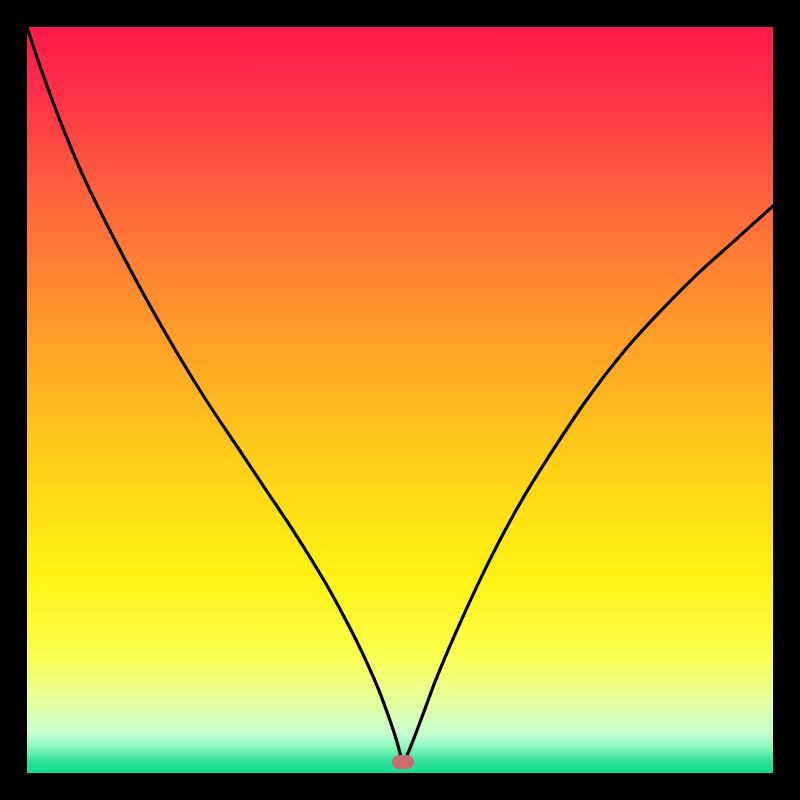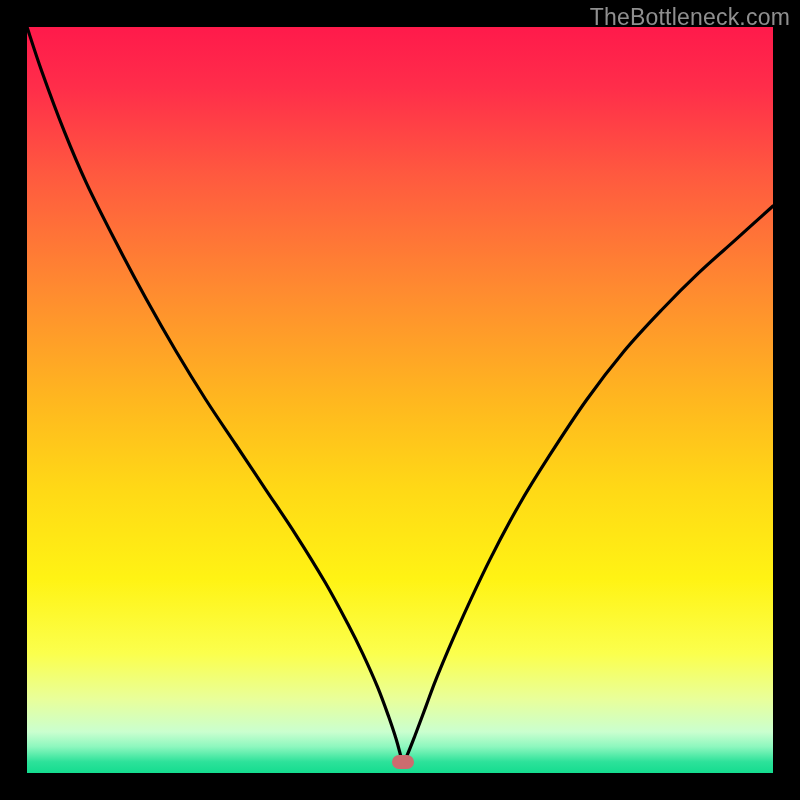--- a/index.html
+++ b/index.html
@@ -73,14 +73,13 @@
             <stop offset="100%" stop-color="#14dc8f"></stop>
           </linearGradient>
       </defs>
       <rect x="0" y="0" width="746" height="746" fill="url(#bg-grad)"></rect>
     </svg>
     <svg class="curve" width="746" height="746" viewBox="0 0 746 746" preserveAspectRatio="none">
       <path id="curve-path" d="M 0.00 0.00 C 2.49 7.46, 8.70 27.35, 14.92 44.76 C 21.14 62.17, 29.84 85.79, 37.30 104.44 C 44.76 123.09, 50.98 138.01, 59.68 156.66 C 68.38 175.31, 79.57 197.07, 89.52 216.34 C 99.47 235.61, 109.41 254.26, 119.36 272.29 C 129.31 290.32, 139.25 307.73, 149.20 324.51 C 159.15 341.30, 169.09 357.46, 179.04 373.00 C 188.99 388.54, 198.93 402.84, 208.88 417.76 C 218.83 432.68, 228.77 447.60, 238.72 462.52 C 248.67 477.44, 258.61 491.74, 268.56 507.28 C 278.51 522.82, 289.70 540.85, 298.40 555.77 C 307.10 570.69, 314.56 584.99, 320.78 596.80 C 327.00 608.61, 330.73 616.07, 335.70 626.64 C 340.67 637.21, 346.27 649.64, 350.62 660.21 C 354.97 670.78, 358.70 681.35, 361.81 690.05 C 364.92 698.75, 366.91 704.97, 369.27 712.43 C 371.63 719.89, 374.12 732.32, 375.98 734.81 C 377.85 737.30, 378.47 731.70, 380.46 727.35 C 382.45 723.00, 384.81 716.78, 387.92 708.70 C 391.03 700.62, 395.38 688.81, 399.11 678.86 C 402.84 668.91, 404.71 662.70, 410.30 649.02 C 415.89 635.34, 423.98 616.07, 432.68 596.80 C 441.38 577.53, 452.57 553.28, 462.52 533.39 C 472.47 513.50, 482.41 494.85, 492.36 477.44 C 502.31 460.03, 511.01 446.36, 522.20 428.95 C 533.39 411.54, 547.07 390.41, 559.50 373.00 C 571.93 355.59, 584.37 339.43, 596.80 324.51 C 609.23 309.59, 621.67 296.54, 634.10 283.48 C 646.53 270.43, 658.97 257.99, 671.40 246.18 C 683.83 234.37, 696.27 223.80, 708.70 212.61 C 721.13 201.42, 739.78 184.63, 746.00 179.04" fill="none" stroke="#000000" stroke-width="3.2" stroke-linecap="round" stroke-linejoin="round"></path>
     </svg>
     <div class="marker" style="left: 376px; top: 735px; background: rgb(204, 108, 111);"></div>
   </div>
-  <div class="watermark">TheBottleneck.com</div>
 </div>
 
 </body></html>

